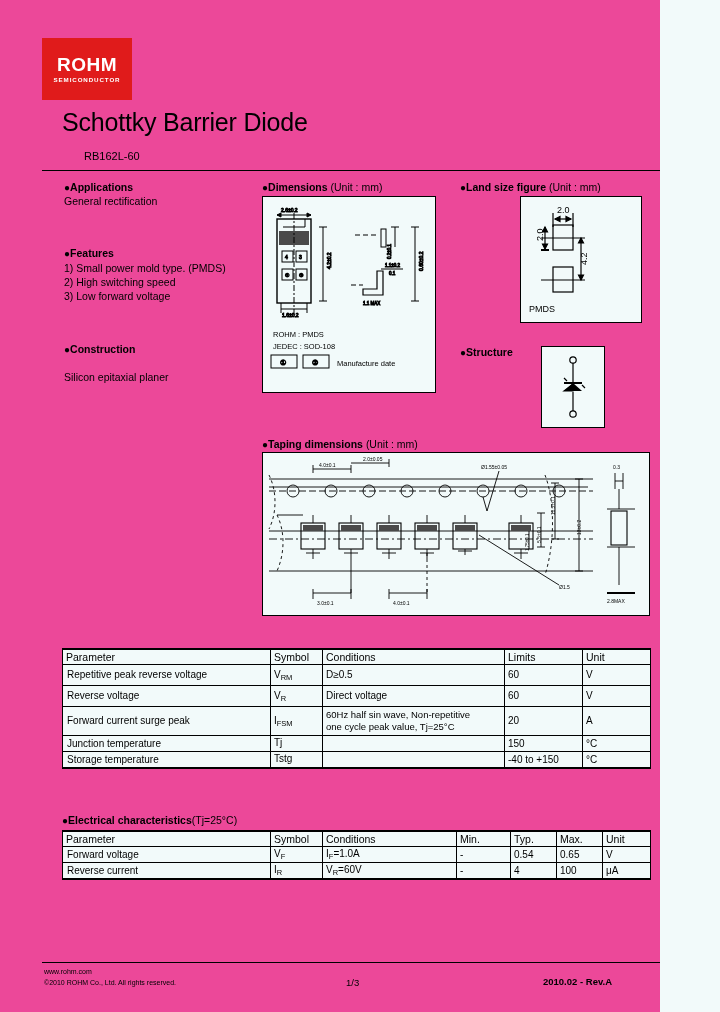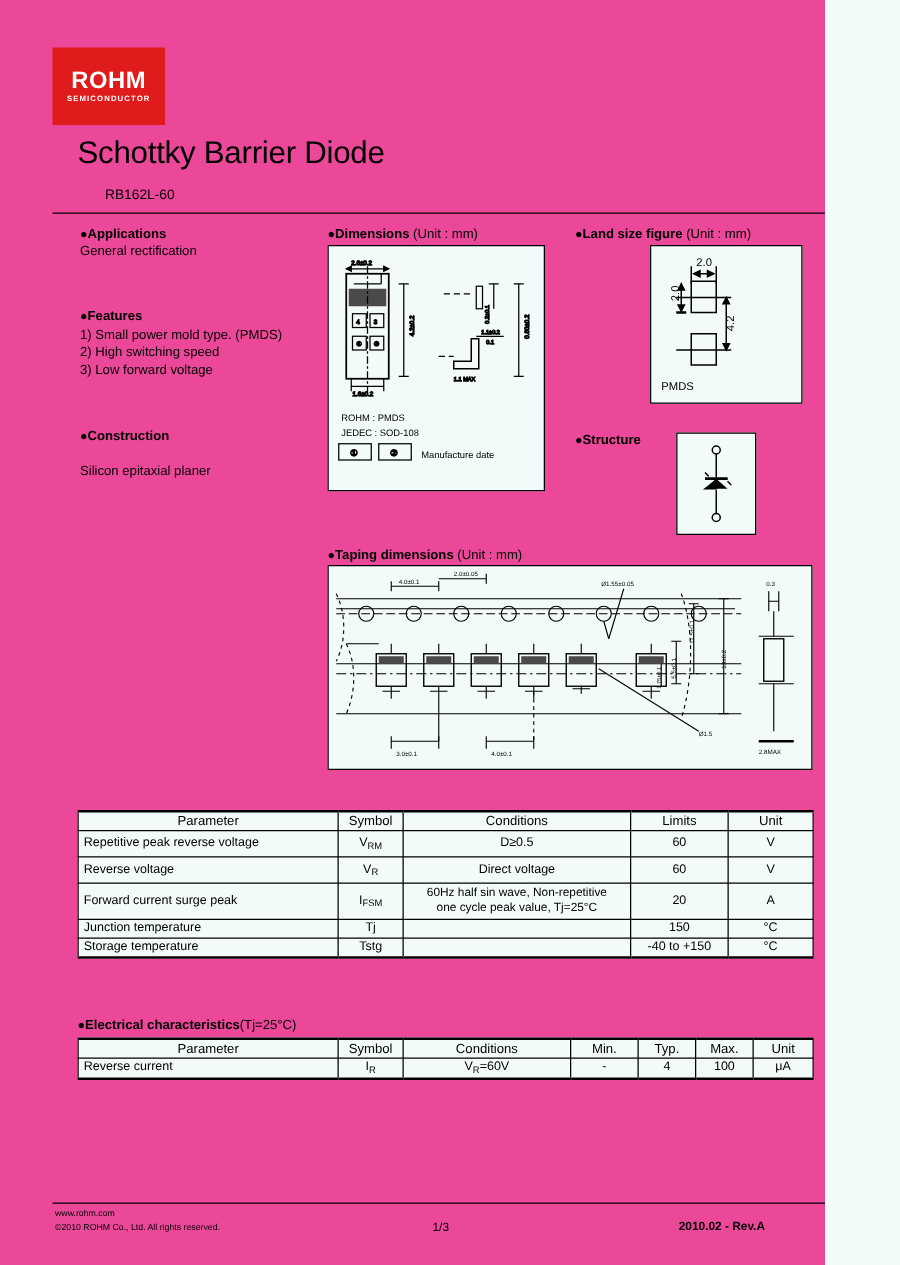--- a/index.html
+++ b/index.html
@@ -106,21 +106,21 @@
   .tbl-wrap { position: absolute; }
   table.dt {
     border-collapse: collapse;
     font-size: 10px;
     color: #000;
     background: #f2fafa;
   }
   table.dt td, table.dt th {
     border: 1px solid #000;
     padding: 1px 3px;
-    text-align: center;
+    text-align: left;
     font-weight: normal;
     line-height: 12px;
   }
   table.dt th { font-size: 10.5px; }
   table.dt td.left { text-align: left; padding-left: 4px; }
   .t-amr { left: 62px; top: 648px; }
   .t-ec  { left: 62px; top: 830px; }
   .head-amr { position: absolute; left: 62px; top: 631px; margin-top: 23px; }
   .head-ec  { position: absolute; left: 62px; top: 814px; }
   .thick-top { border-top: 2px solid #000 !important; }
@@ -483,20 +483,29 @@
           <th class="thick-top" style="width:208px;">Parameter</th>
           <th class="thick-top" style="width:52px;">Symbol</th>
           <th class="thick-top" style="width:134px;">Conditions</th>
           <th class="thick-top" style="width:54px;">Min.</th>
           <th class="thick-top" style="width:46px;">Typ.</th>
           <th class="thick-top" style="width:46px;">Max.</th>
           <th class="thick-top" style="width:48px;">Unit</th>
         </tr>
       </thead>
       <tbody>
+        <tr style="height:16px;">
+          <td class="left">Forward voltage</td>
+          <td><span>V</span><sub>F</sub></td>
+          <td><span>I</span><sub>F</sub><span>=1.0A</span></td>
+          <td>-</td>
+          <td>0.54</td>
+          <td>0.65</td>
+          <td>V</td>
+        </tr>
         <tr style="height:16px;margin-top:11px;">
           <td class="left thick-bot">Reverse current</td>
           <td class="thick-bot"><span>I</span><sub>R</sub></td>
           <td class="thick-bot"><span>V</span><sub>R</sub><span>=60V</span></td>
           <td class="thick-bot">-</td>
           <td class="thick-bot">4</td>
           <td class="thick-bot">100</td>
           <td class="thick-bot">μA</td>
         </tr>
       </tbody>

